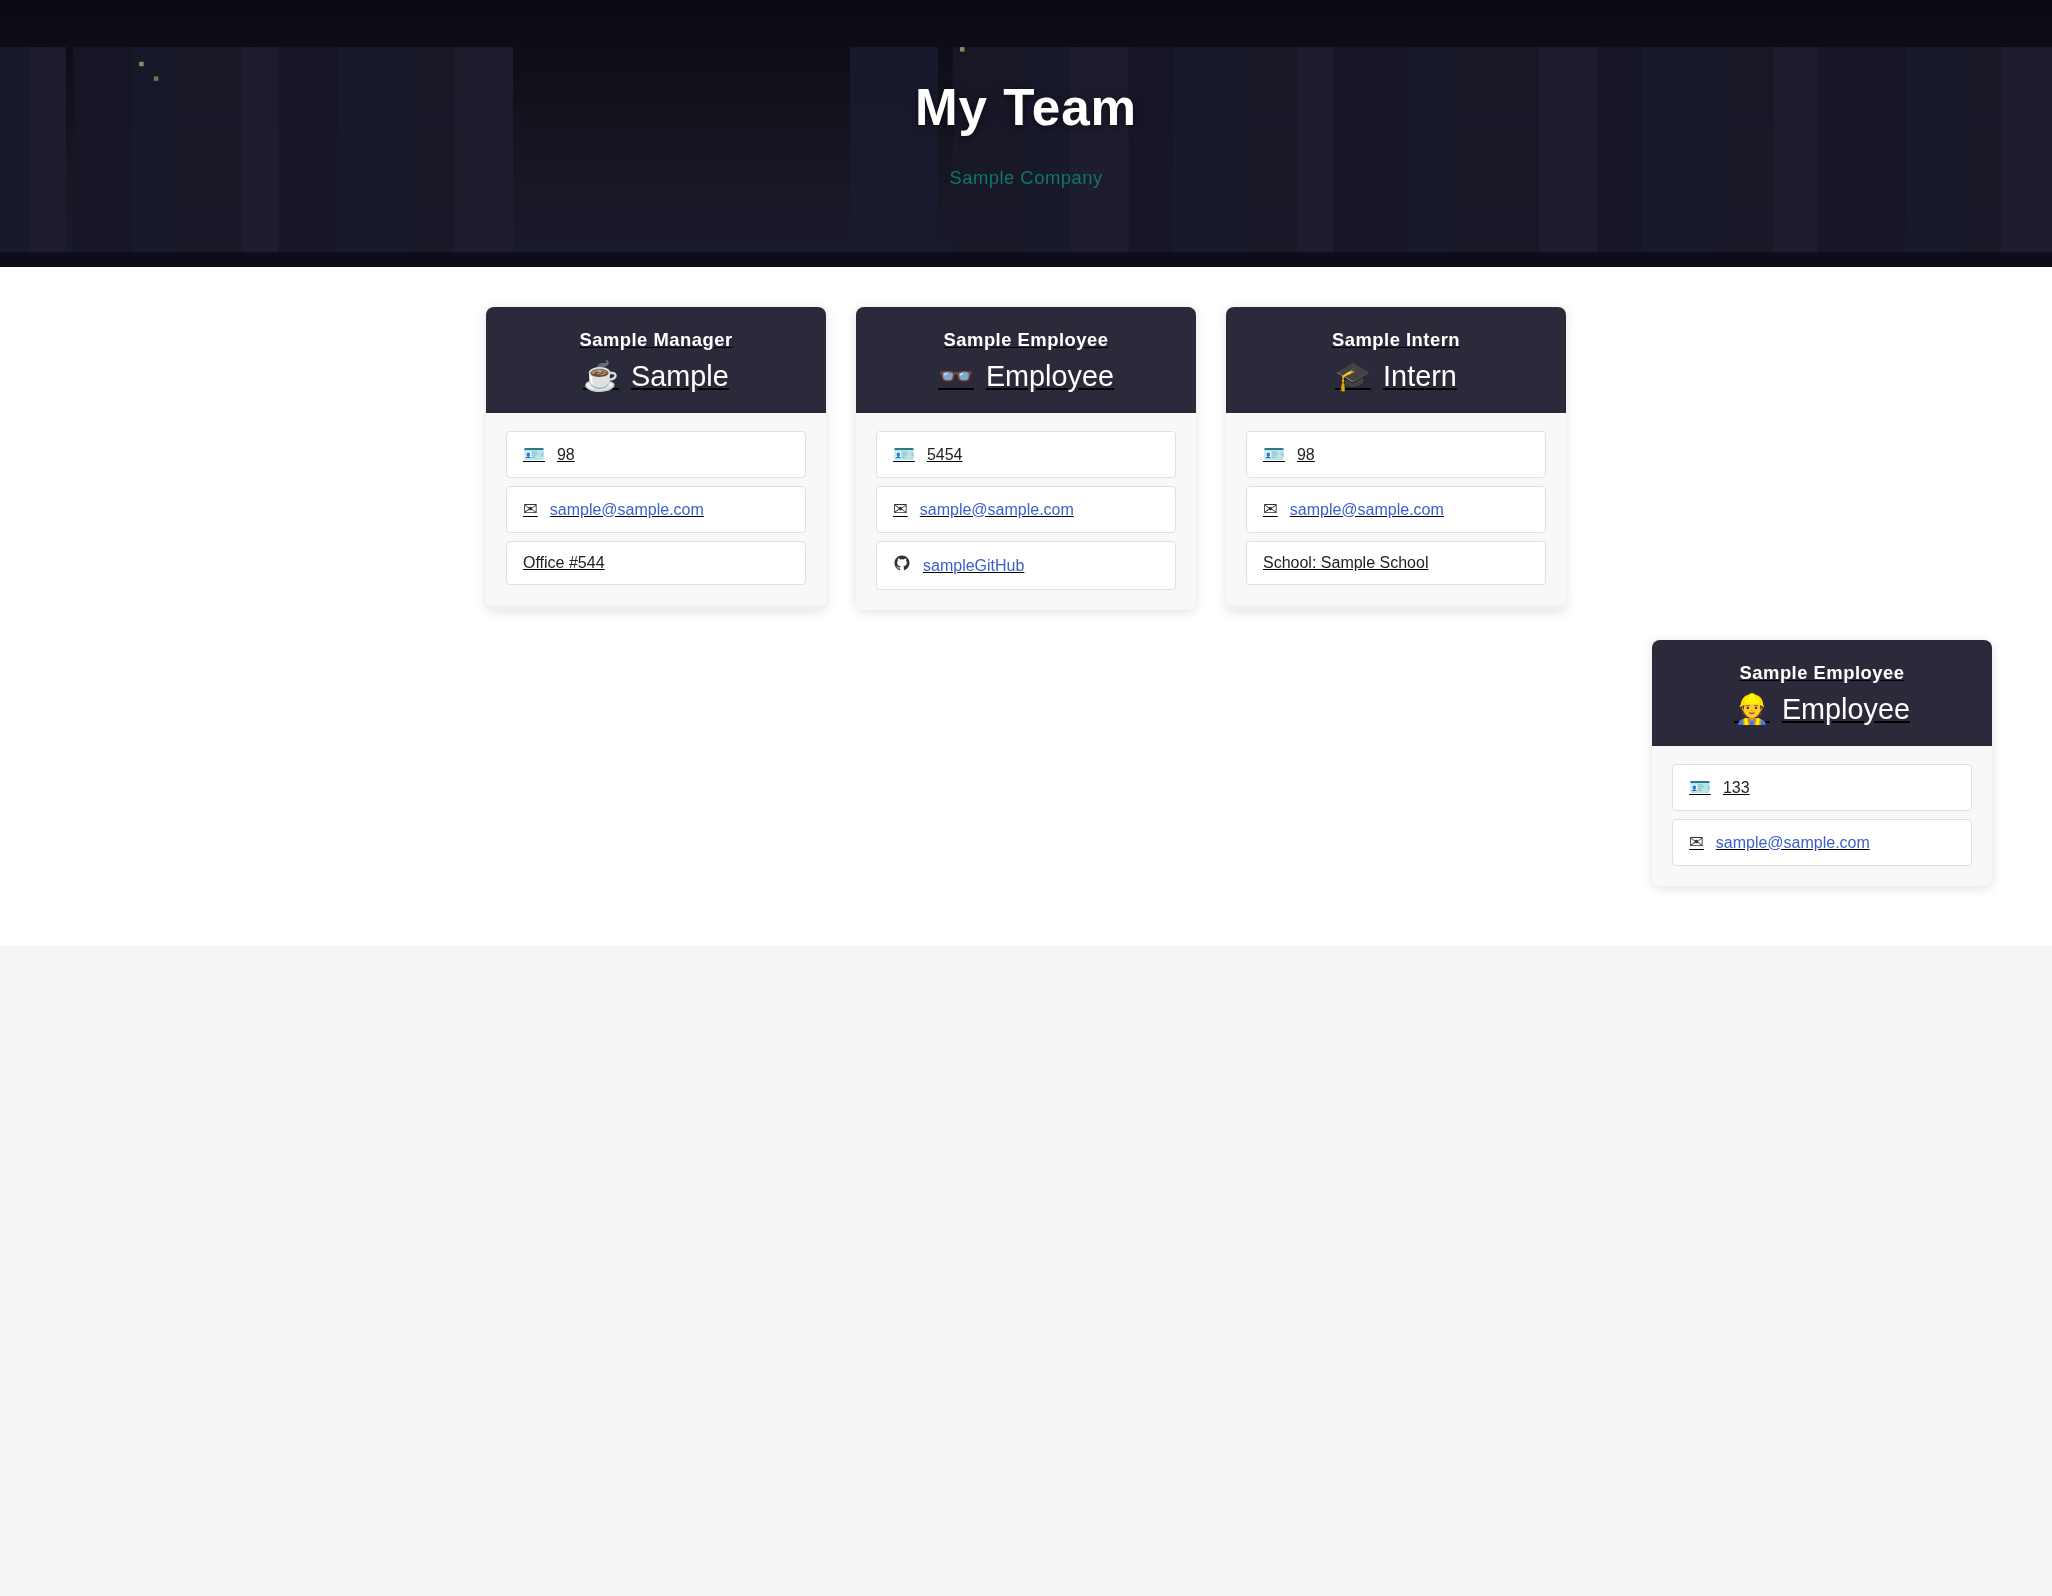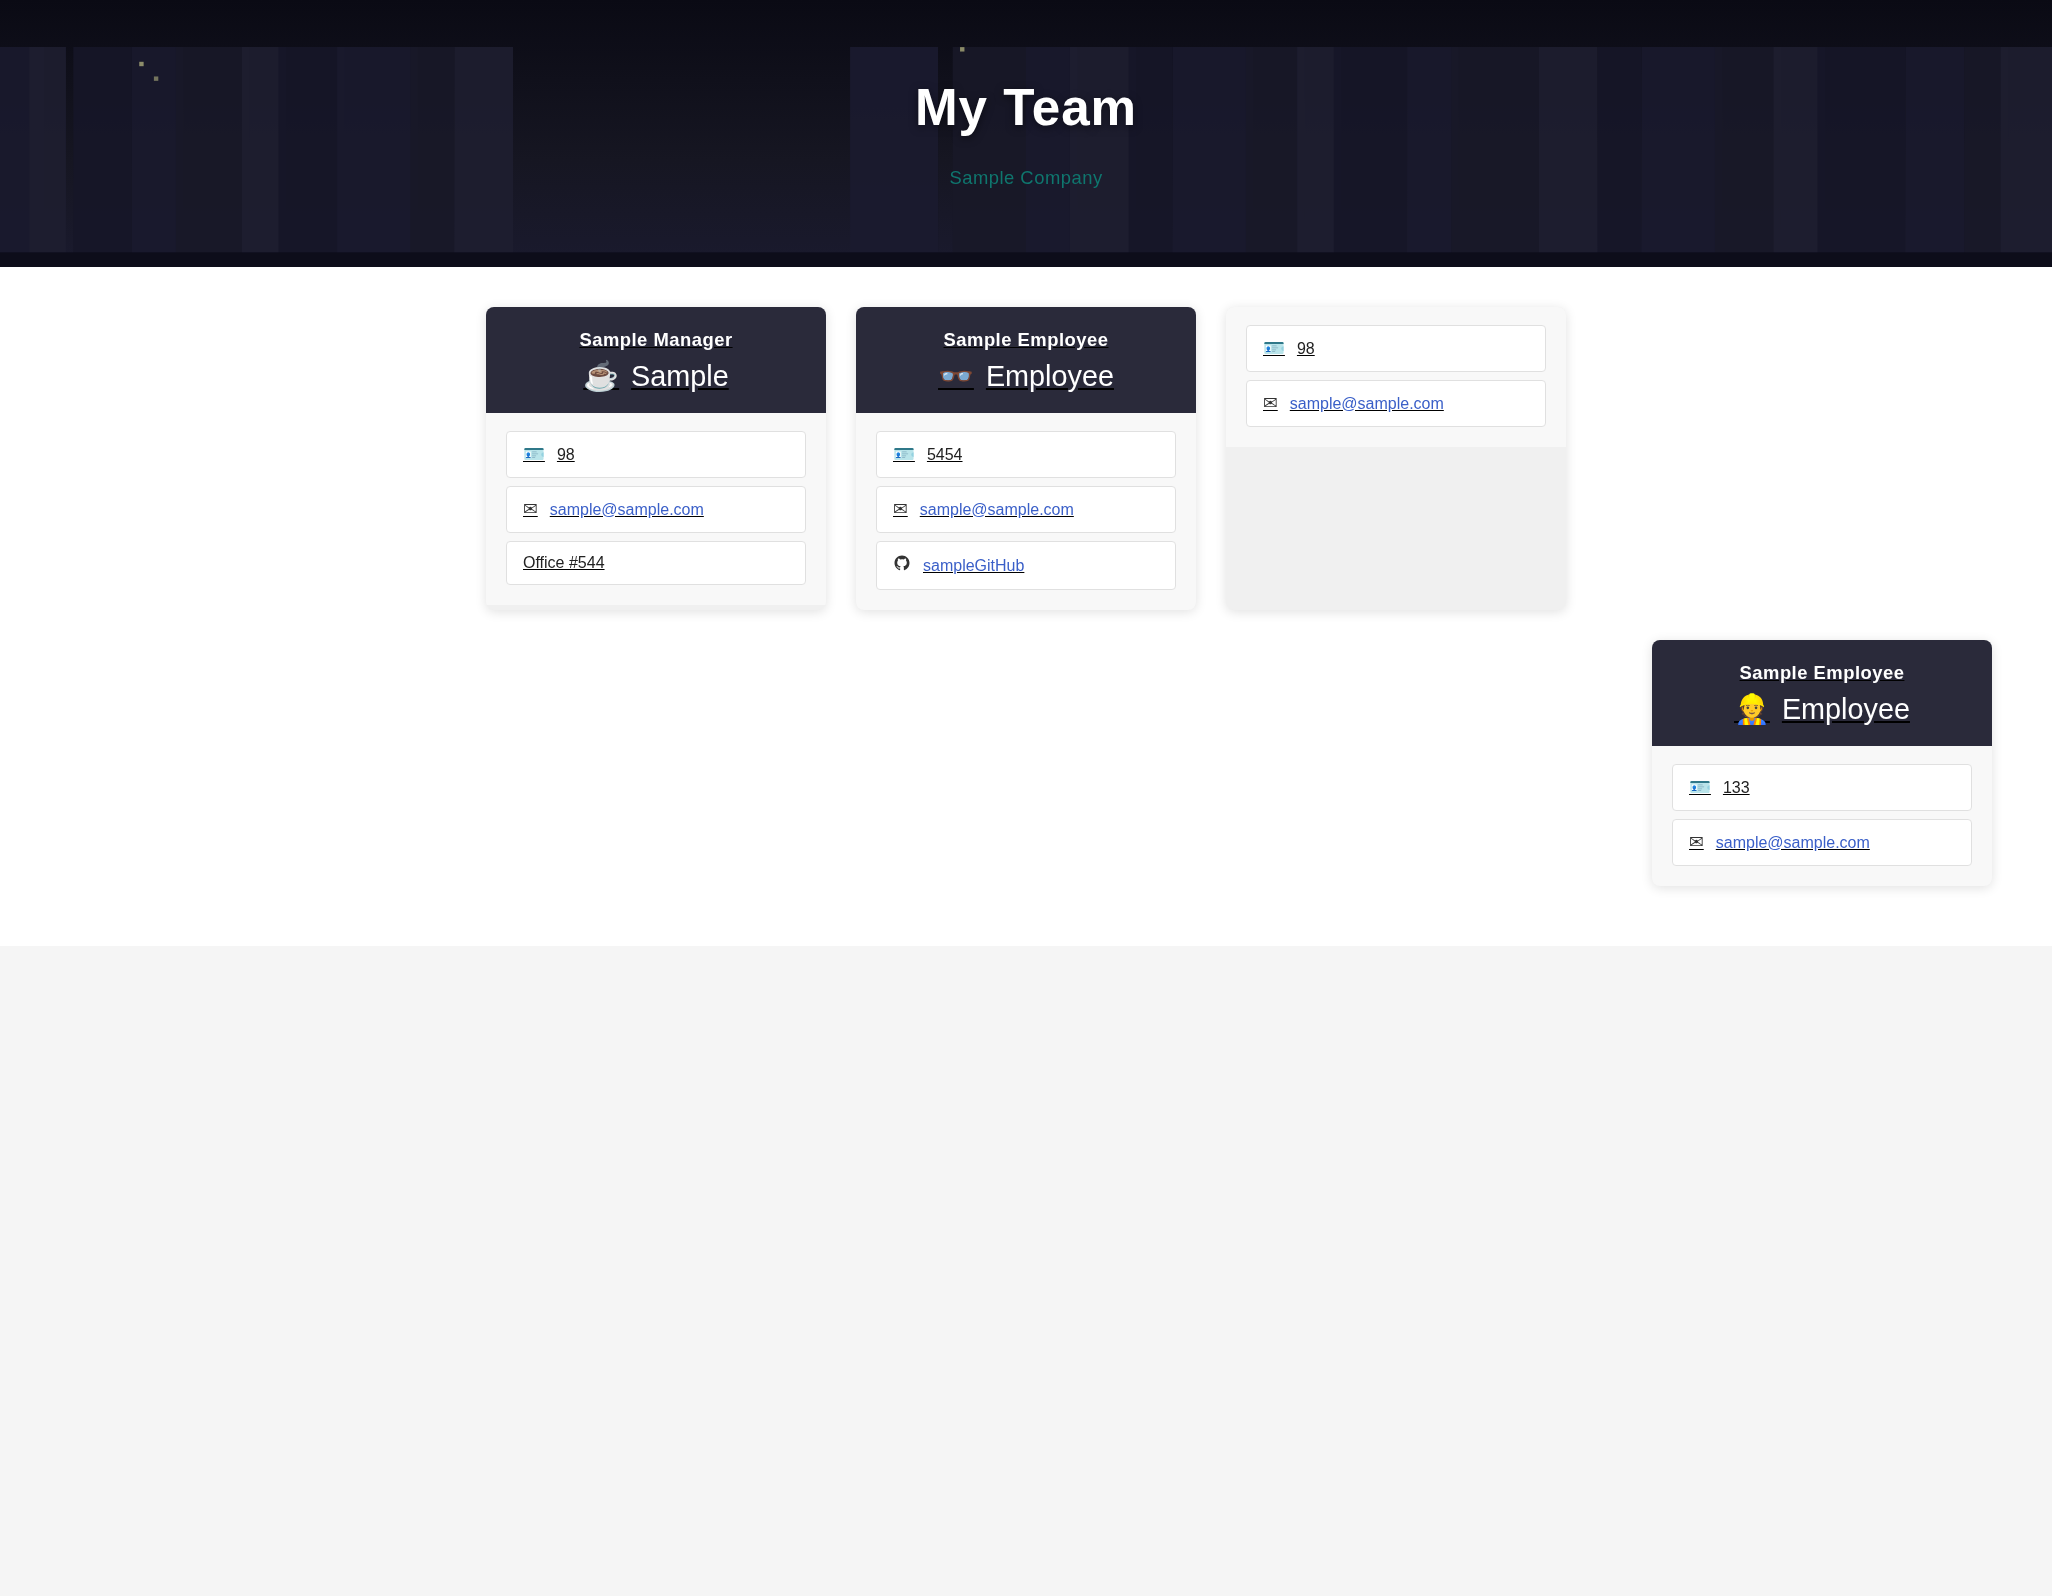--- a/index.html
+++ b/index.html
@@ -275,28 +275,38 @@
             <svg width="18" height="18" viewBox="0 0 24 24" fill="#333" xmlns="http://www.w3.org/2000/svg">
                 <path d="M12 2C6.477 2 2 6.484 2 12.017c0 4.425 2.865 8.18 6.839 9.504.5.092.682-.217.682-.483 0-.237-.008-.868-.013-1.703-2.782.605-3.369-1.343-3.369-1.343-.454-1.158-1.11-1.466-1.11-1.466-.908-.62.069-.608.069-.608 1.003.07 1.531 1.032 1.531 1.032.892 1.53 2.341 1.088 2.91.832.092-.647.35-1.088.636-1.338-2.22-.253-4.555-1.113-4.555-4.951 0-1.093.39-1.988 1.029-2.688-.103-.253-.446-1.272.098-2.65 0 0 .84-.27 2.75 1.026A9.564 9.564 0 0112 6.844c.85.004 1.705.115 2.504.337 1.909-1.296 2.747-1.027 2.747-1.027.546 1.379.202 2.398.1 2.651.64.7 1.028 1.595 1.028 2.688 0 3.848-2.339 4.695-4.566 4.943.359.309.678.92.678 1.855 0 1.338-.012 2.419-.012 2.747 0 .268.18.58.688.482A10.019 10.019 0 0022 12.017C22 6.484 17.522 2 12 2z"></path>
               </svg>
           </span>
           <a>sampleGitHub</a>
         </div>
       </div>
     </div>
 
     <div class="team-card">
+      <div class="card-header">
+        <div class="card-header-name">Sample Intern</div>
+        <div class="card-header-role">
+          <span class="role-icon">🎓</span>
+          <span>Intern</span>
+        </div>
+      </div>
       <div class="card-body">
         <div class="info-item">
           <span class="info-icon">🪪</span>
           <span>98</span>
         </div>
         <div class="info-item">
           <span class="info-icon">✉</span>
           <a href="mailto:sample@sample.com">sample@sample.com</a>
+        </div>
+        <div class="info-item">
+          <span>School: Sample School</span>
         </div>
       </div>
     </div>
 
   </div>
 
   <div class="cards-row-bottom">
 
     <div class="team-card">
       <div class="card-header">

